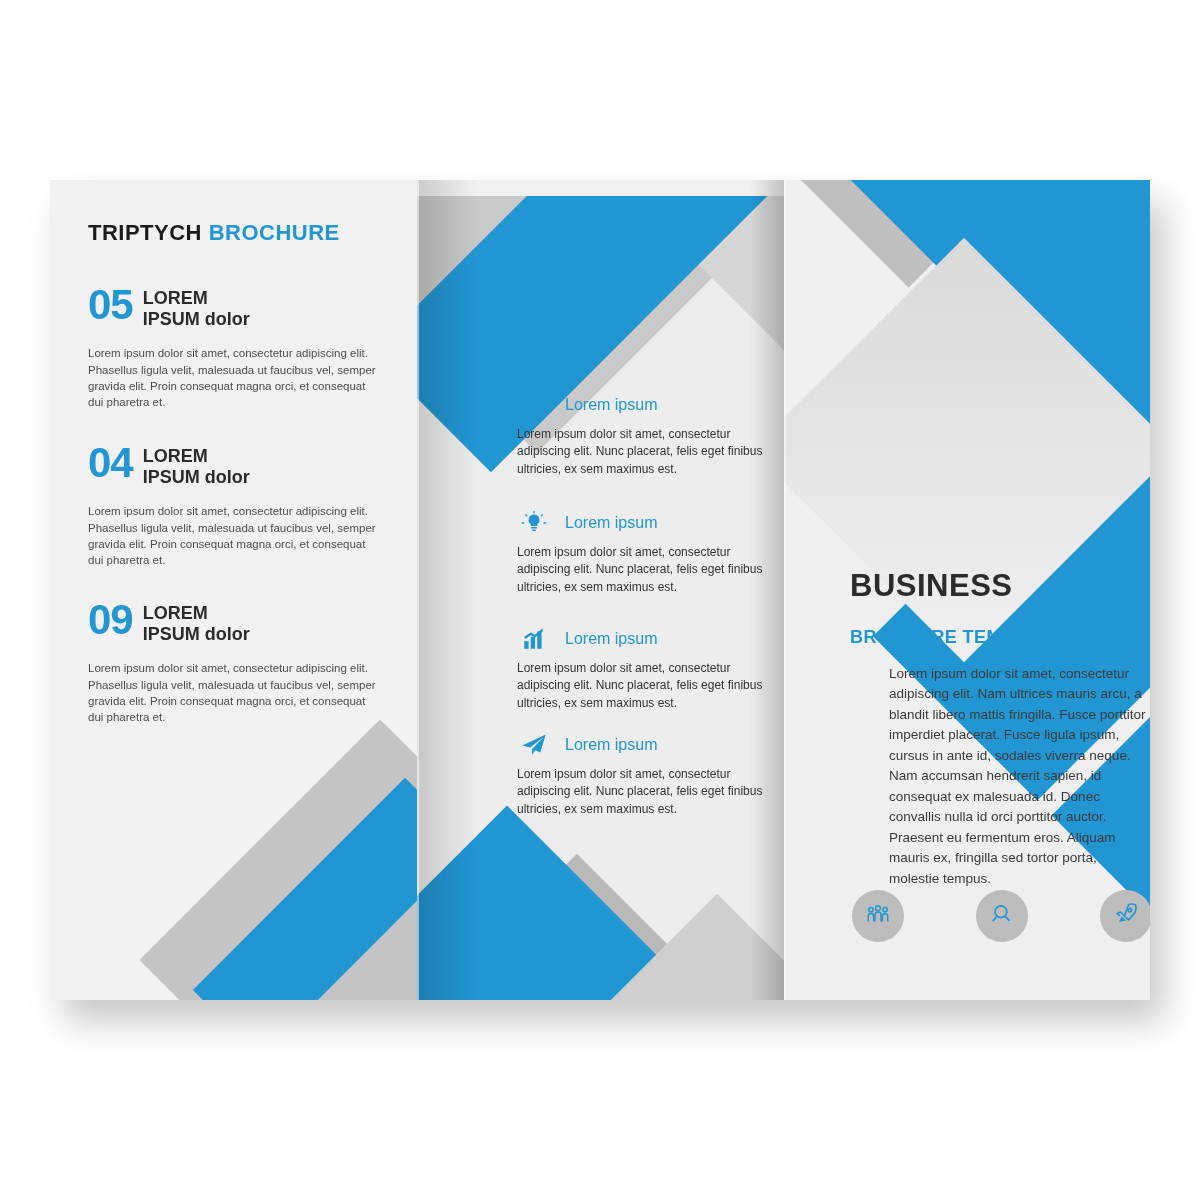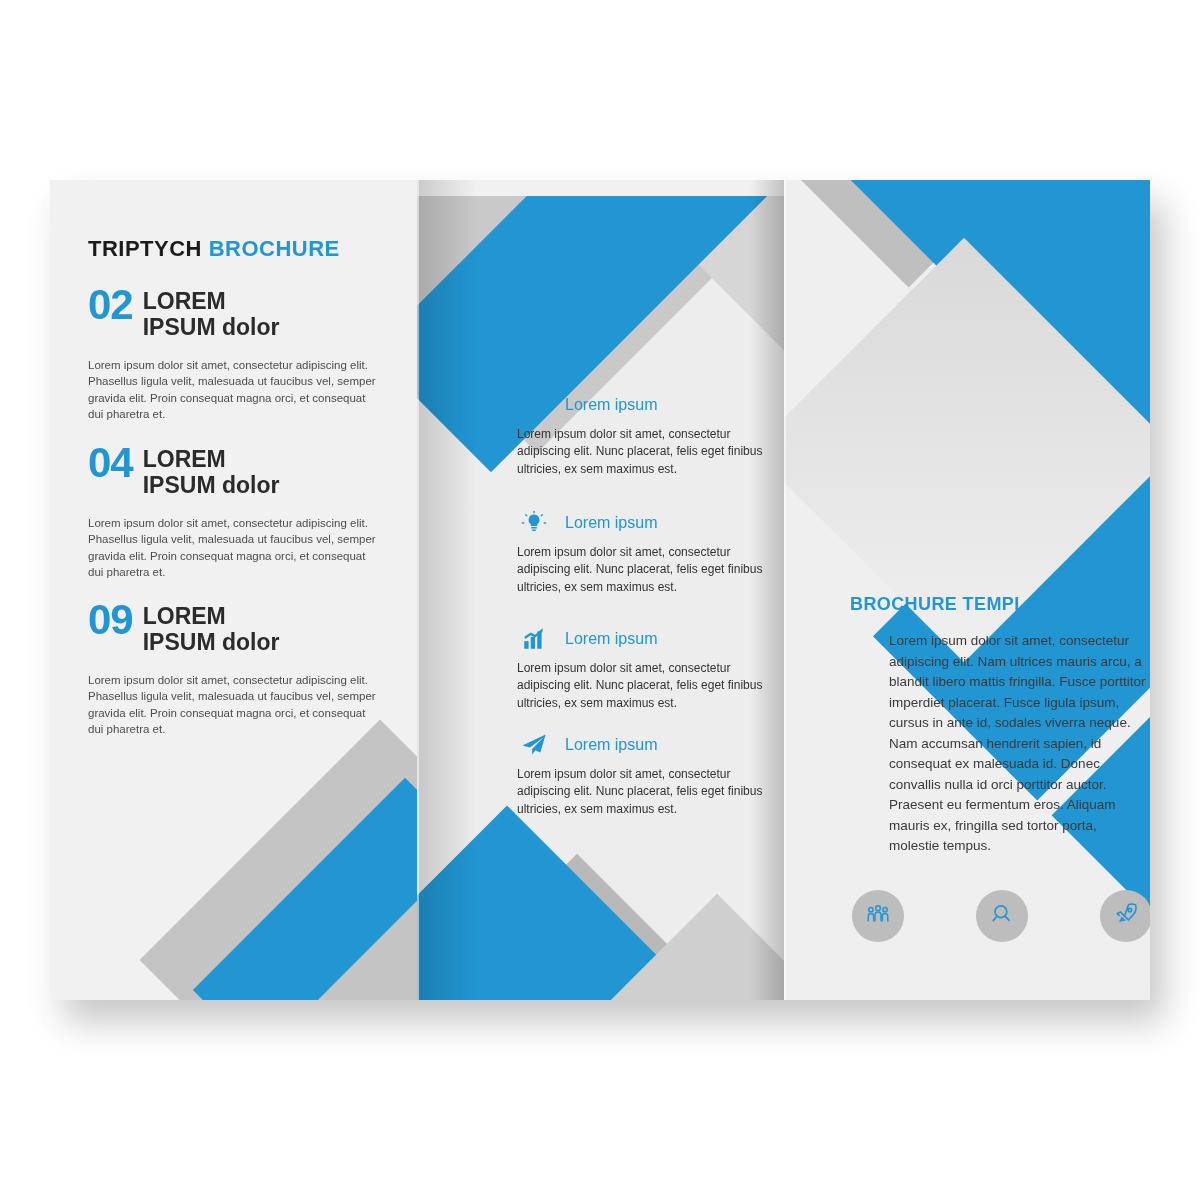--- a/index.html
+++ b/index.html
@@ -169,21 +169,21 @@
     background: #cfcfcf;
     transform: rotate(45deg);
     left: 150px; top: 760px;
   }
 
   
   .content { position: relative; z-index: 30; }
 
   .brand {
     position: absolute;
-    left: 38px; top: 56px;
+    left: 38px; top: 40px;
     font-size: 22px;
     font-weight: bold;
     letter-spacing: 0.5px;
   }
   .brand .b1 { color: #1b1b1b; }
   .brand .b2 { color: #2196d3; }
 
   .numblock { position: absolute; left: 38px; width: 290px; }
   .nb1 { top: 105px; }
   .nb2 { top: 263px; }
@@ -192,21 +192,21 @@
   .num-row { display: flex; align-items: flex-start; }
   .num {
     font-size: 42px;
     font-weight: bold;
     color: #2196d3;
     line-height: 0.95;
     letter-spacing: -1px;
     margin-right: 10px;
   }
   .num-title {
-    font-size: 23px;
+    font-size: 18px;
     font-weight: bold;
     color: #2b2b2b;
     line-height: 1.15;
     padding-top: 3px;
   }
   .num-body {
     margin-top: 16px;
     font-size: 11.5px;
     line-height: 1.42;
     color: #4d4d4d;
@@ -306,21 +306,21 @@
 
       <div class="content">
 
         <div class="brand">
           <span class="b1">TRIPTYCH</span>
           <span class="b2">BROCHURE</span>
         </div>
 
         <div class="numblock nb1">
           <div class="num-row">
-            <div class="num">02</div>
+            <div class="num">05</div>
             <div class="num-title">
               <div>LOREM</div>
               <div>IPSUM dolor</div>
             </div>
           </div>
           <div class="num-body">Lorem ipsum dolor sit amet, consectetur adipiscing elit. Phasellus ligula velit, malesuada ut faucibus vel, semper gravida elit. Proin consequat magna orci, et consequat dui pharetra et.</div>
         </div>
 
         <div class="numblock nb2">
           <div class="num-row">
@@ -422,20 +422,21 @@
 
       <div class="shape r-grey-big"></div>
       <div class="shape r-blue-big"></div>
       <div class="shape r-blue-edge"></div>
       <div class="shape r-white-wash"></div>
       <div class="shape r-grey-soft"></div>
       <div class="shape r-bottom-blue"></div>
       <div class="shape r-bottom-white"></div>
 
       <div class="right-content">
+        <div class="biz-title">BUSINESS</div>
         <div class="biz-sub">BROCHURE TEMPLATE</div>
         <div class="biz-body">Lorem ipsum dolor sit amet, consectetur adipiscing elit. Nam ultrices mauris arcu, a blandit libero mattis fringilla. Fusce porttitor imperdiet placerat. Fusce ligula ipsum, cursus in ante id, sodales viverra neque. Nam accumsan hendrerit sapien, id consequat ex malesuada id. Donec convallis nulla id orci porttitor auctor. Praesent eu fermentum eros. Aliquam mauris ex, fringilla sed tortor porta, molestie tempus.</div>
       </div>
 
       <div class="circle-row">
         <div class="circle-btn">
           <span>
             <svg width="26" height="26" viewBox="0 0 24 24" fill="none" stroke="currentColor" stroke-width="1.4" aria-hidden="true">
               <circle cx="5.5" cy="8" r="2"></circle>
                 <path d="M3 19v-5a2.5 2.5 0 0 1 5 0v5"></path>

